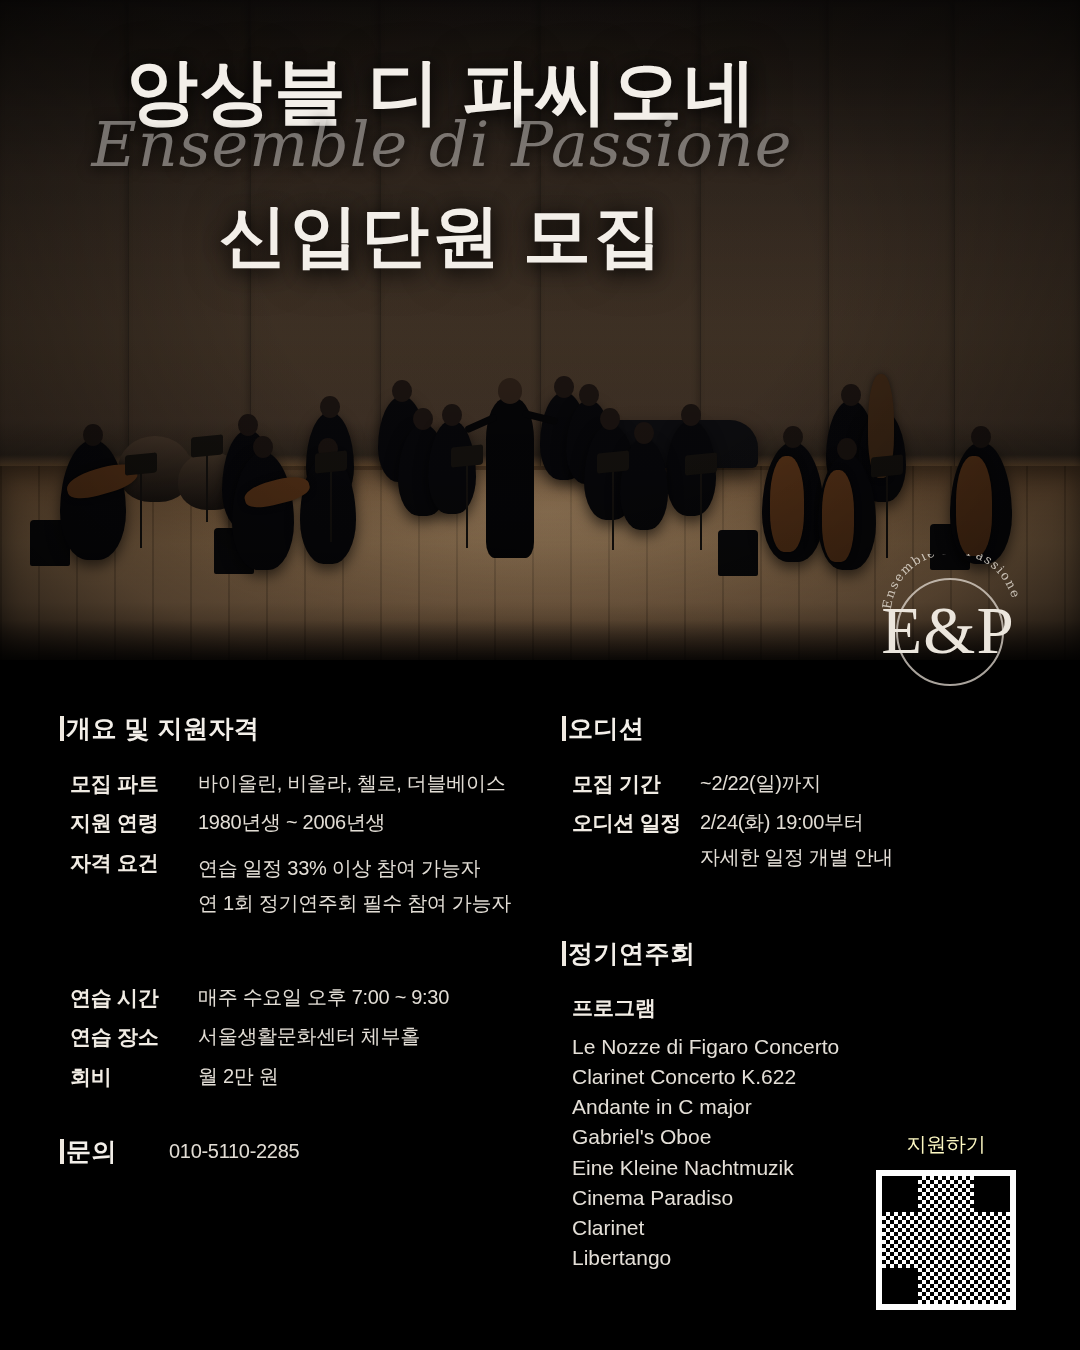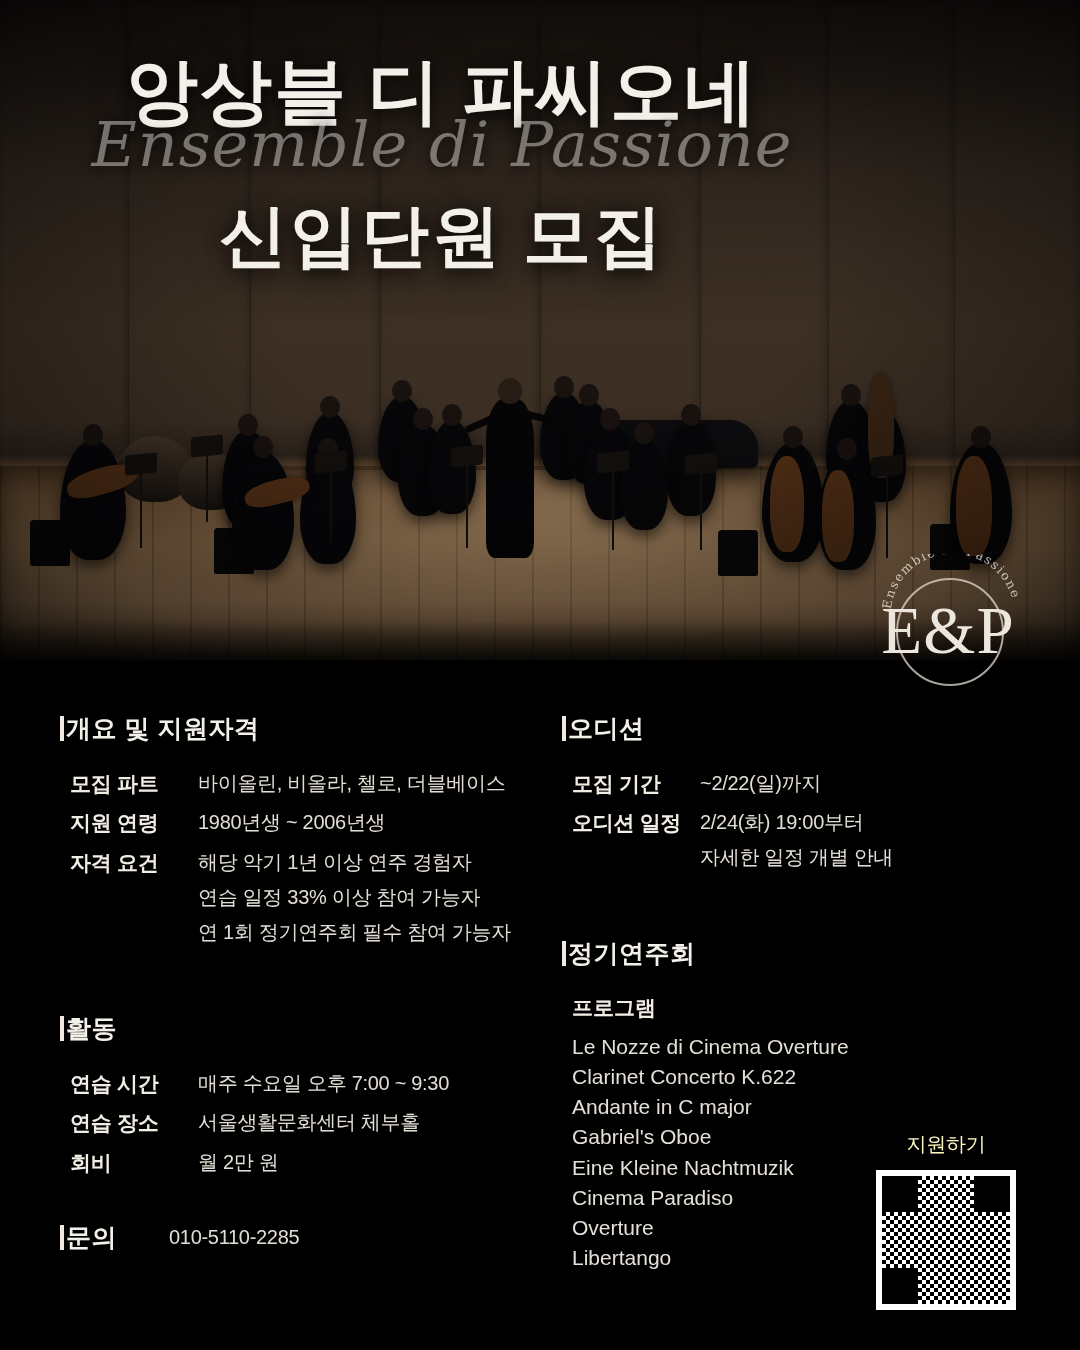--- a/index.html
+++ b/index.html
@@ -498,33 +498,28 @@
           <div class="row-label">모집 파트</div>
           <div class="row-value">바이올린, 비올라, 첼로, 더블베이스</div>
         </div>
         <div class="row">
           <div class="row-label">지원 연령</div>
           <div class="row-value">1980년생 ~ 2006년생</div>
         </div>
         <div class="row">
           <div class="row-label">자격 요건</div>
           <div class="row-value">
-            <span>해당 악기 1년 이상 연주 경험자</span>
             <span class="sub">연습 일정 33% 이상 참여 가능자</span>
             <span class="sub">연 1회 정기연주회 필수 참여 가능자</span>
           </div>
         </div>
       </div>
 
       <div class="spacer-lg"></div>
 
-      <div class="sec-head">
-        <span class="sec-bar"></span>
-        <span class="sec-title">활동</span>
-      </div>
       <div class="rows">
         <div class="row">
           <div class="row-label">연습 시간</div>
           <div class="row-value">매주 수요일 오후 7:00 ~ 9:30</div>
         </div>
         <div class="row">
           <div class="row-label">연습 장소</div>
           <div class="row-value">서울생활문화센터 체부홀</div>
         </div>
         <div class="row">
@@ -563,27 +558,27 @@
       </div>
 
       <div class="spacer-lg"></div>
 
       <div class="sec-head">
         <span class="sec-bar"></span>
         <span class="sec-title">정기연주회</span>
       </div>
       <div class="prog-title">프로그램</div>
       <ul class="prog-list">
-        <li>Le Nozze di Cinema Overture</li>
+        <li>Le Nozze di Figaro Concerto</li>
         <li>Clarinet Concerto K.622</li>
         <li>Andante in C major</li>
         <li>Gabriel's Oboe</li>
         <li>Eine Kleine Nachtmuzik</li>
         <li>Cinema Paradiso</li>
-        <li>Overture</li>
+        <li>Clarinet</li>
         <li>Libertango</li>
       </ul>
     </div>
 
     <div class="qr-area">
       <div class="qr-label">지원하기</div>
       <div class="qr-box">
         <div class="qr-grid"></div>
       </div>
     </div>

